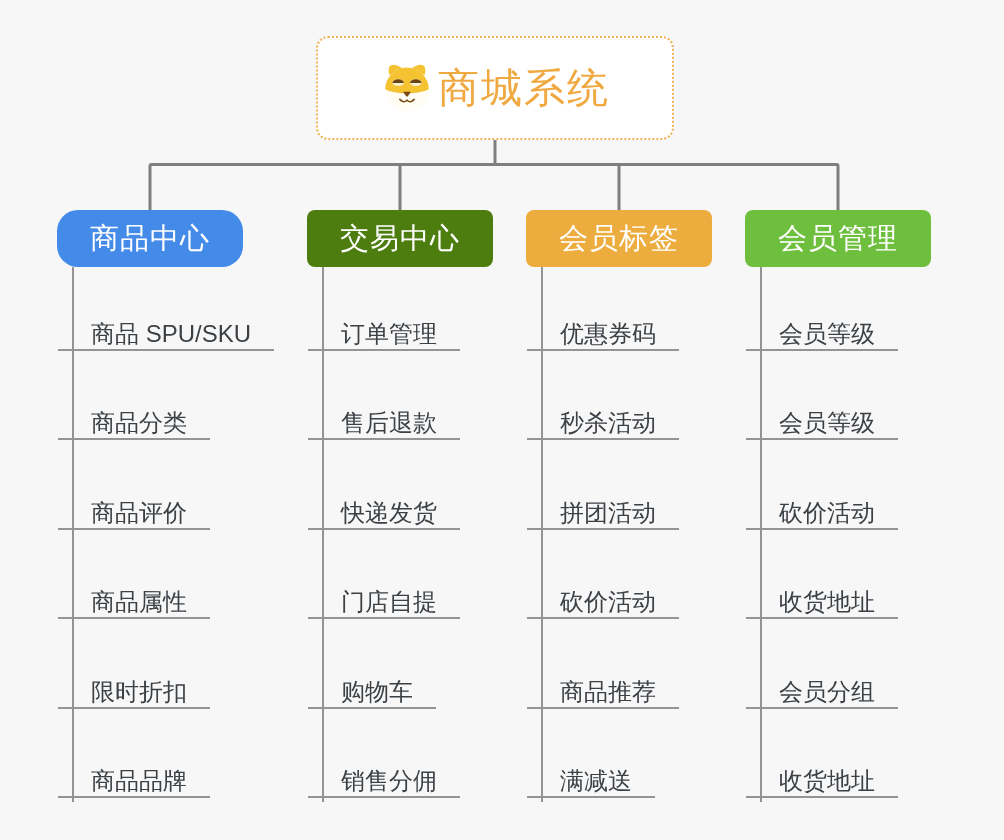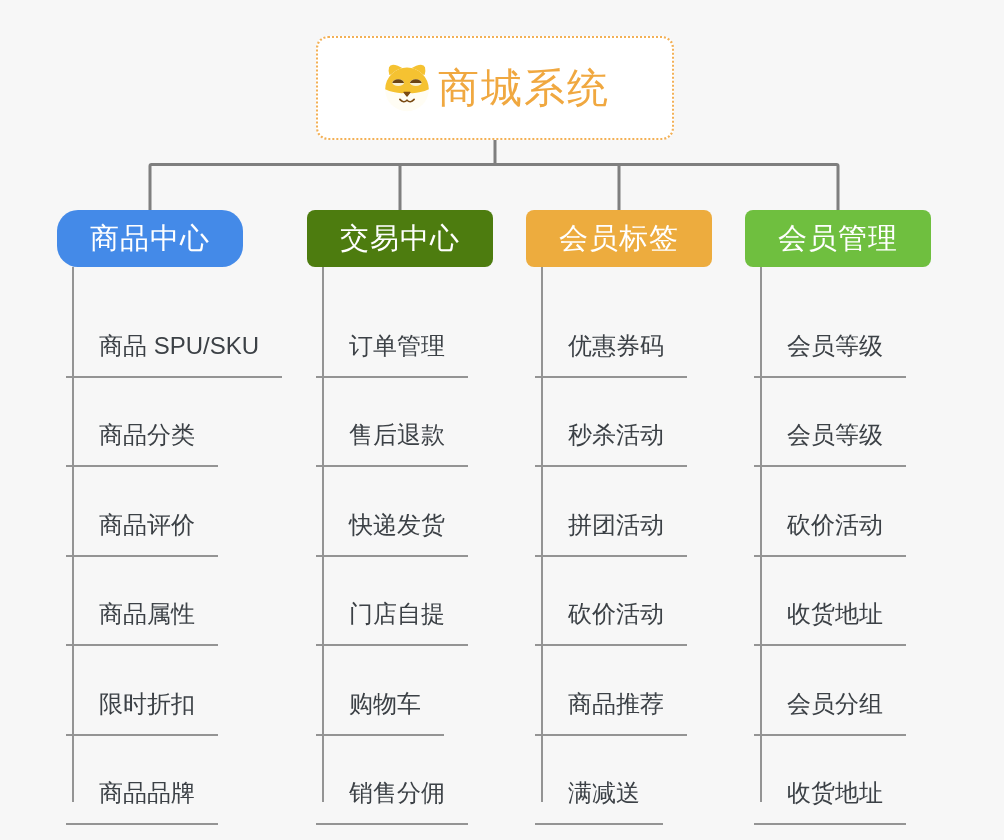--- a/index.html
+++ b/index.html
@@ -62,28 +62,27 @@
     cursor:default;
   }
   .spine{
     position:absolute;
     left:15px; top:267px;
     width:2px; height:535px;
     background:#949494;
   }
   .item{
     position:absolute;
-    left:9px;
+    left:1px;
     white-space:nowrap;
     font-size:24px;
     line-height:28px;
     color:#3c4146;
-    padding:0 23px 16px 33px;
+    padding:0 23px 1px 33px;
     border-bottom:2px solid #949494;
-    margin-top:12px;
   }
   .r0{top:320px;}
   .r1{top:409px;}
   .r2{top:499px;}
   .r3{top:588px;text-align:right;}
   .r4{top:678px;}
   .r5{top:767px;}
 </style>
 </head>
 <body>

